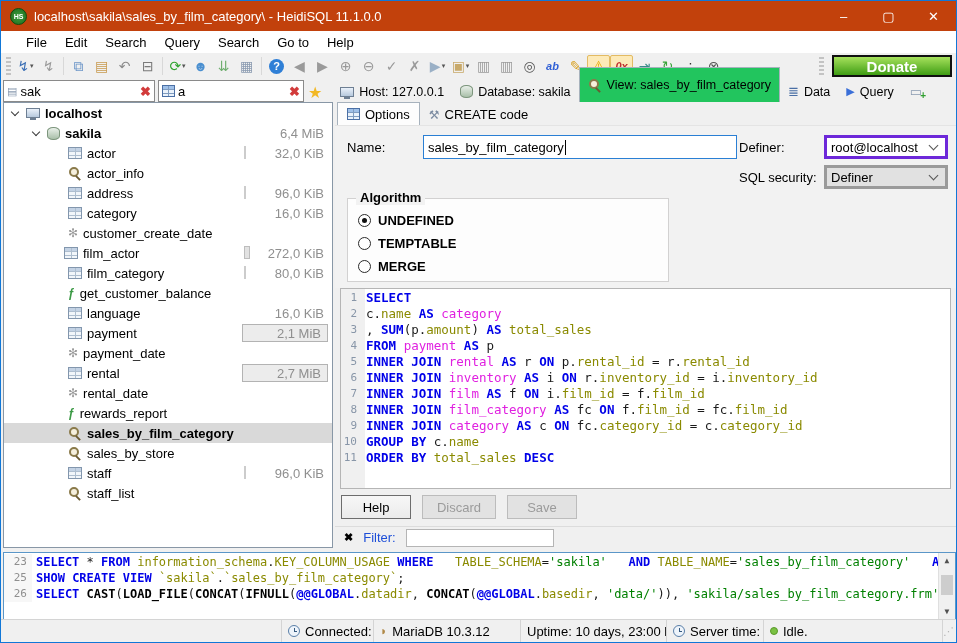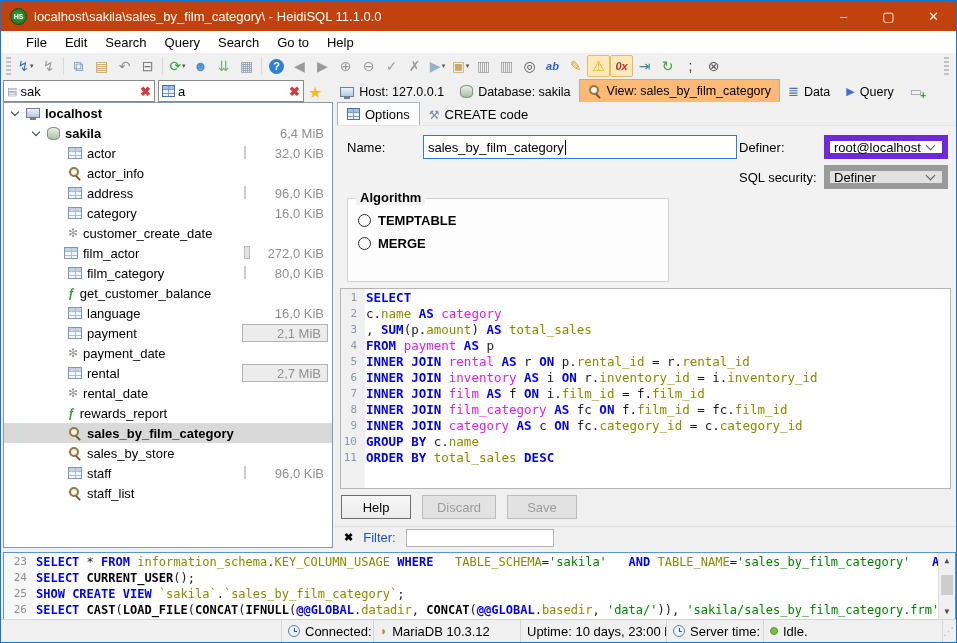--- a/index.html
+++ b/index.html
@@ -39,21 +39,21 @@
   
   .row2{position:absolute;left:0;top:78px;right:0;height:23px;background:#f0f0f0;display:flex;align-items:flex-end;}
   .filterbox{display:flex;align-items:center;background:#fff;border:1px solid #8a8a8a;height:22px;padding:0 3px;gap:3px;}
   .fb1{width:152px;margin-left:2px;}
   .fb2{width:146px;margin-left:3px;}
   .flt{border:none;outline:none;flex:1;min-width:10px;font-family:"Liberation Sans",sans-serif;font-size:13px;padding:0;}
   .clear{color:#d23b3b;font-weight:bold;font-size:13px;}
   .star{color:#f2b824;font-size:16px;margin:0 4px;}
   .tabbar{display:flex;align-items:flex-end;margin-left:6px;flex:1;overflow:hidden;font-size:12.5px;}
   .tab{display:flex;align-items:center;gap:5px;padding:3px 8px;height:21px;white-space:nowrap;}
-  .tab.active{background:#fdba74;border:1px solid #a7b2bd;border-bottom:none;height:23px;}
+  .tab.active{background:#22c55e;border:1px solid #a7b2bd;border-bottom:none;height:35px;}
 
   
   .ci{display:inline-block;vertical-align:middle;flex:none;}
   .ci-host{width:14px;height:10px;border:1px solid #6e7f93;background:linear-gradient(#eaf1fa,#b7c9dd);position:relative;}
   .ci-host::after{content:"";position:absolute;left:3px;bottom:-3px;width:6px;height:2px;background:#6e7f93;}
   .ci-db{width:13px;height:13px;background:linear-gradient(#e9f0e9,#a9bfa9);border:1px solid #7d967d;border-radius:6px/4px;}
   .ci-view{width:14px;height:14px;position:relative;}
   .ci-view::before{content:"";position:absolute;left:1px;top:1px;width:6px;height:6px;border:2px solid #8a7a4a;border-radius:50%;background:#f6f0dd;}
   .ci-view::after{content:"";position:absolute;right:1px;bottom:1px;width:6px;height:2px;background:#6a5a32;transform:rotate(45deg);}
   .ci-table{width:14px;height:12px;border:1px solid #8296ad;
@@ -90,21 +90,21 @@
   
   .mainpanel{position:absolute;left:334px;top:101px;width:621px;height:446px;background:#f0f0f0;}
   .subtabs{height:23px;display:flex;align-items:flex-end;padding-left:2px;}
   .stab{display:flex;align-items:center;gap:5px;padding:3px 9px;height:21px;white-space:nowrap;}
   .stab.active{background:#fdfdfd;border:1px solid #a7b2bd;border-bottom:none;height:23px;}
 
   .formarea{position:absolute;left:0;top:23px;right:0;height:163px;background:#f2f2f2;border-top:1px solid #e4e4e4;}
   .flabel{position:absolute;white-space:nowrap;}
   .fakein{position:absolute;background:#fff;border:1px solid #2a7fd4;display:flex;align-items:center;padding:0 4px;}
   .caret{display:inline-block;width:1px;height:15px;background:#000;margin-left:1px;}
-  .combo{position:absolute;border:6px solid #6d28d9;background:#fff;display:flex;align-items:center;padding:0 4px;}
+  .combo{position:absolute;border:3px solid #6d28d9;background:#fff;display:flex;align-items:center;padding:0 4px;}
   .combo.gray{background:#e1e1e1;border-color:#9a9a9a;}
   .cara{width:7px;height:7px;border-right:1.5px solid #555;border-bottom:1.5px solid #555;
         transform:rotate(45deg);margin-left:auto;margin-right:4px;margin-top:-3px;}
   .groupbox{position:absolute;border:1px solid #d2d1d1;background:#fdfdfd;}
   .gtitle{position:absolute;top:-9px;left:8px;background:#f2f2f2;padding:0 4px;white-space:nowrap;}
   .gopts{position:absolute;left:10px;top:10px;right:6px;}
   .ropt{display:flex;align-items:center;height:23px;}
   .radio{width:13px;height:13px;border:1px solid #2a2a2a;border-radius:50%;background:#fff;position:relative;margin-right:7px;flex:none;}
   .radio.sel::after{content:"";position:absolute;inset:3px;background:#101010;border-radius:50%;}
 
@@ -277,20 +277,21 @@
         </div>
         <div class="tbtn">
           <span class="tglyph" style="color: rgb(51, 51, 51);">;</span>
         </div>
         <div class="tbtn">
           <span class="tglyph" style="color: rgb(85, 85, 85);">⊗</span>
         </div>
       </div>
     <div class="tb-right">
       <span class="tgrip"></span>
+      <div class="donate">Donate</div>
     </div>
   </div>
 
   <div class="row2">
     <div class="filterbox fb1">
       <span class="ci ci-data" style="font-size:11px;color:#8a9ab0;">▤</span>
       <input class="flt" value="sak" style="">
       <span class="clear">✖</span>
     </div>
     <div class="filterbox fb2">
@@ -499,20 +500,24 @@
       </div>
       <span class="flabel" style="left:404px;top:44px;">SQL security:</span>
       <div class="combo gray" style="left:489px;top:39px;width:124px;height:24px;">
         <span>Definer</span>
         <span class="cara"></span>
       </div>
 
       <div class="groupbox" style="left:12px;top:72px;width:322px;height:84px;font-weight:bold;">
         <span class="gtitle">Algorithm</span>
         <div class="gopts" id="group0">
+            <div class="ropt">
+              <span class="radio sel"></span>
+              <span class="rlabel">UNDEFINED</span>
+            </div>
             <div class="ropt">
               <span class="radio"></span>
               <span class="rlabel">TEMPTABLE</span>
             </div>
             <div class="ropt">
               <span class="radio"></span>
               <span class="rlabel">MERGE</span>
             </div>
           </div>
       </div>
@@ -578,24 +583,20 @@
     </div>
   </div>
 
   <div class="logpanel">
     <div id="loglines">
         <div class="logline">
           <span class="ln2">23</span>
           <span class="lc2"><span class="tok-k">SELECT</span><span class="tok-p"> * </span><span class="tok-k">FROM</span><span class="tok-p"> </span><span class="tok-i">information_schema</span><span class="tok-p">.</span><span class="tok-i">KEY_COLUMN_USAGE</span><span class="tok-p"> </span><span class="tok-k">WHERE</span><span class="tok-p">   </span><span class="tok-i">TABLE_SCHEMA</span><span class="tok-p">=</span><span class="tok-s">'sakila'</span><span class="tok-p">   </span><span class="tok-k">AND</span><span class="tok-p"> </span><span class="tok-i">TABLE_NAME</span><span class="tok-p">=</span><span class="tok-s">'sales_by_film_category'</span><span class="tok-p">   </span><span class="tok-k">AND</span><span class="tok-p"> R</span></span>
         </div>
         <div class="logline">
-          <span class="ln2">24</span>
-          <span class="lc2"><span class="tok-k">SELECT</span><span class="tok-p"> </span><span class="tok-b">CURRENT_USER</span><span class="tok-p">();</span></span>
-        </div>
-        <div class="logline">
           <span class="ln2">25</span>
           <span class="lc2"><span class="tok-k">SHOW</span><span class="tok-p"> </span><span class="tok-k">CREATE</span><span class="tok-p"> </span><span class="tok-k">VIEW</span><span class="tok-p"> </span><span class="tok-i">`sakila`</span><span class="tok-p">.</span><span class="tok-i">`sales_by_film_category`</span><span class="tok-p">;</span></span>
         </div>
         <div class="logline">
           <span class="ln2">26</span>
           <span class="lc2"><span class="tok-k">SELECT</span><span class="tok-p"> </span><span class="tok-b">CAST</span><span class="tok-p">(</span><span class="tok-b">LOAD_FILE</span><span class="tok-p">(</span><span class="tok-b">CONCAT</span><span class="tok-p">(</span><span class="tok-b">IFNULL</span><span class="tok-p">(</span><span class="tok-k">@@GLOBAL</span><span class="tok-p">.</span><span class="tok-i">datadir</span><span class="tok-p">, </span><span class="tok-b">CONCAT</span><span class="tok-p">(</span><span class="tok-k">@@GLOBAL</span><span class="tok-p">.</span><span class="tok-i">basedir</span><span class="tok-p">, </span><span class="tok-s">'data/'</span><span class="tok-p">)), </span><span class="tok-s">'sakila/sales_by_film_category.frm'</span><span class="tok-p">)) A</span></span>
         </div>
       </div>
     <div class="vscroll">
       <div class="varrow">▲</div>

